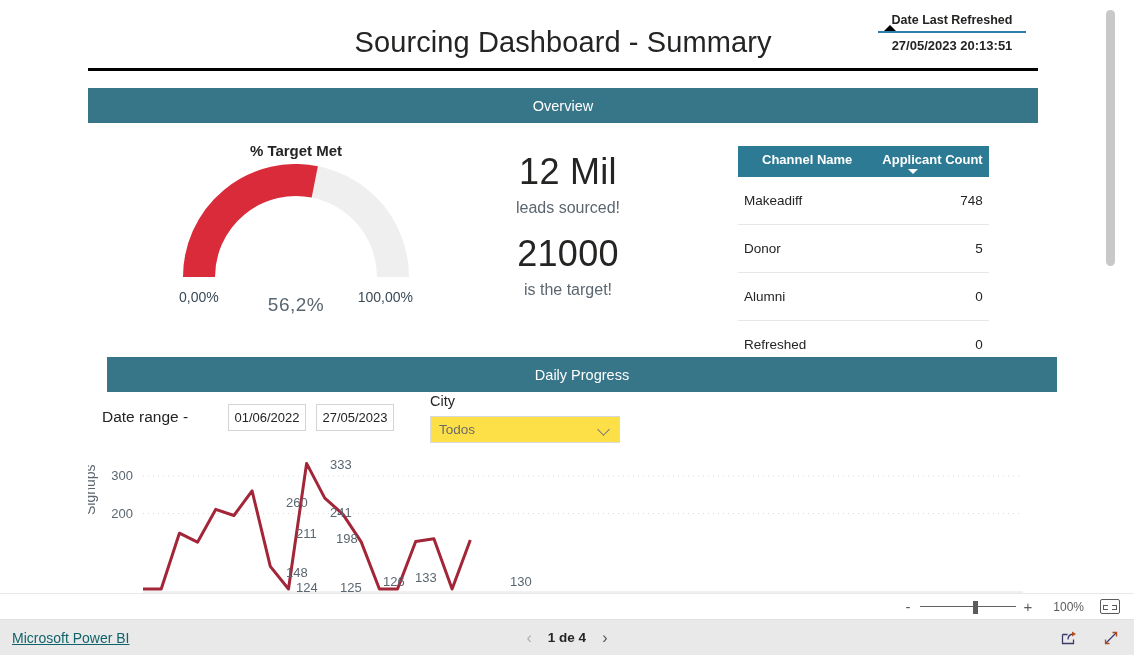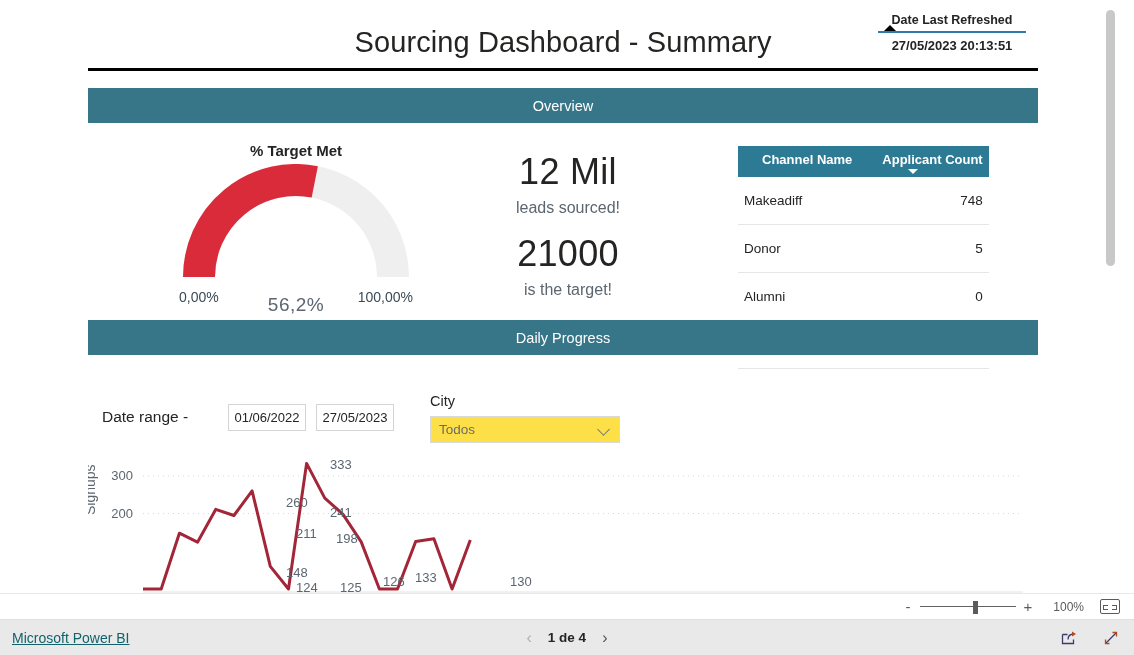--- a/index.html
+++ b/index.html
@@ -86,21 +86,21 @@
     left: 88px;
     width: 950px; height: 35px;
     background: #377588;
     color: #ffffff;
     font-size: 14.5px;
     display: flex;
     align-items: center;
     justify-content: center;
   }
   #banner-overview { top: 88px; }
-  #banner-daily { top: 320px; }
+  #banner-daily { top: 357px; margin-left: 19px; }
 
   
   .gauge-wrap {
     position: absolute;
     left: 176px; top: 142px;
     width: 240px; height: 168px;
   }
   .gauge-title {
     position: absolute;
     left: 0; top: 0;

